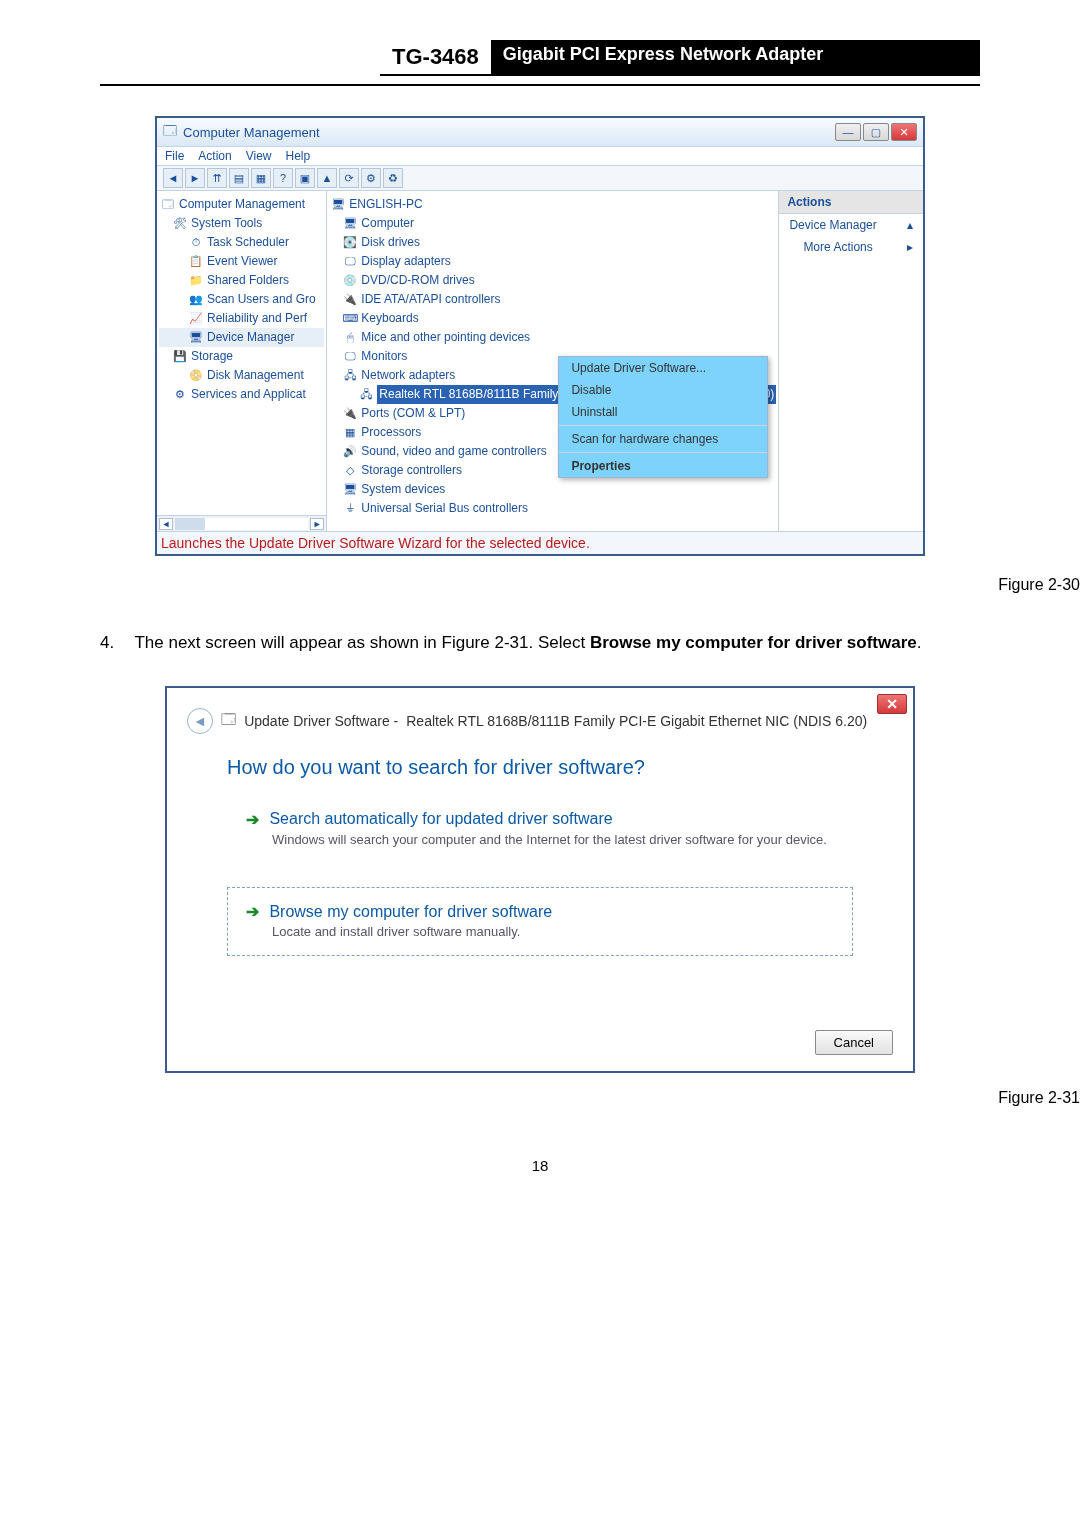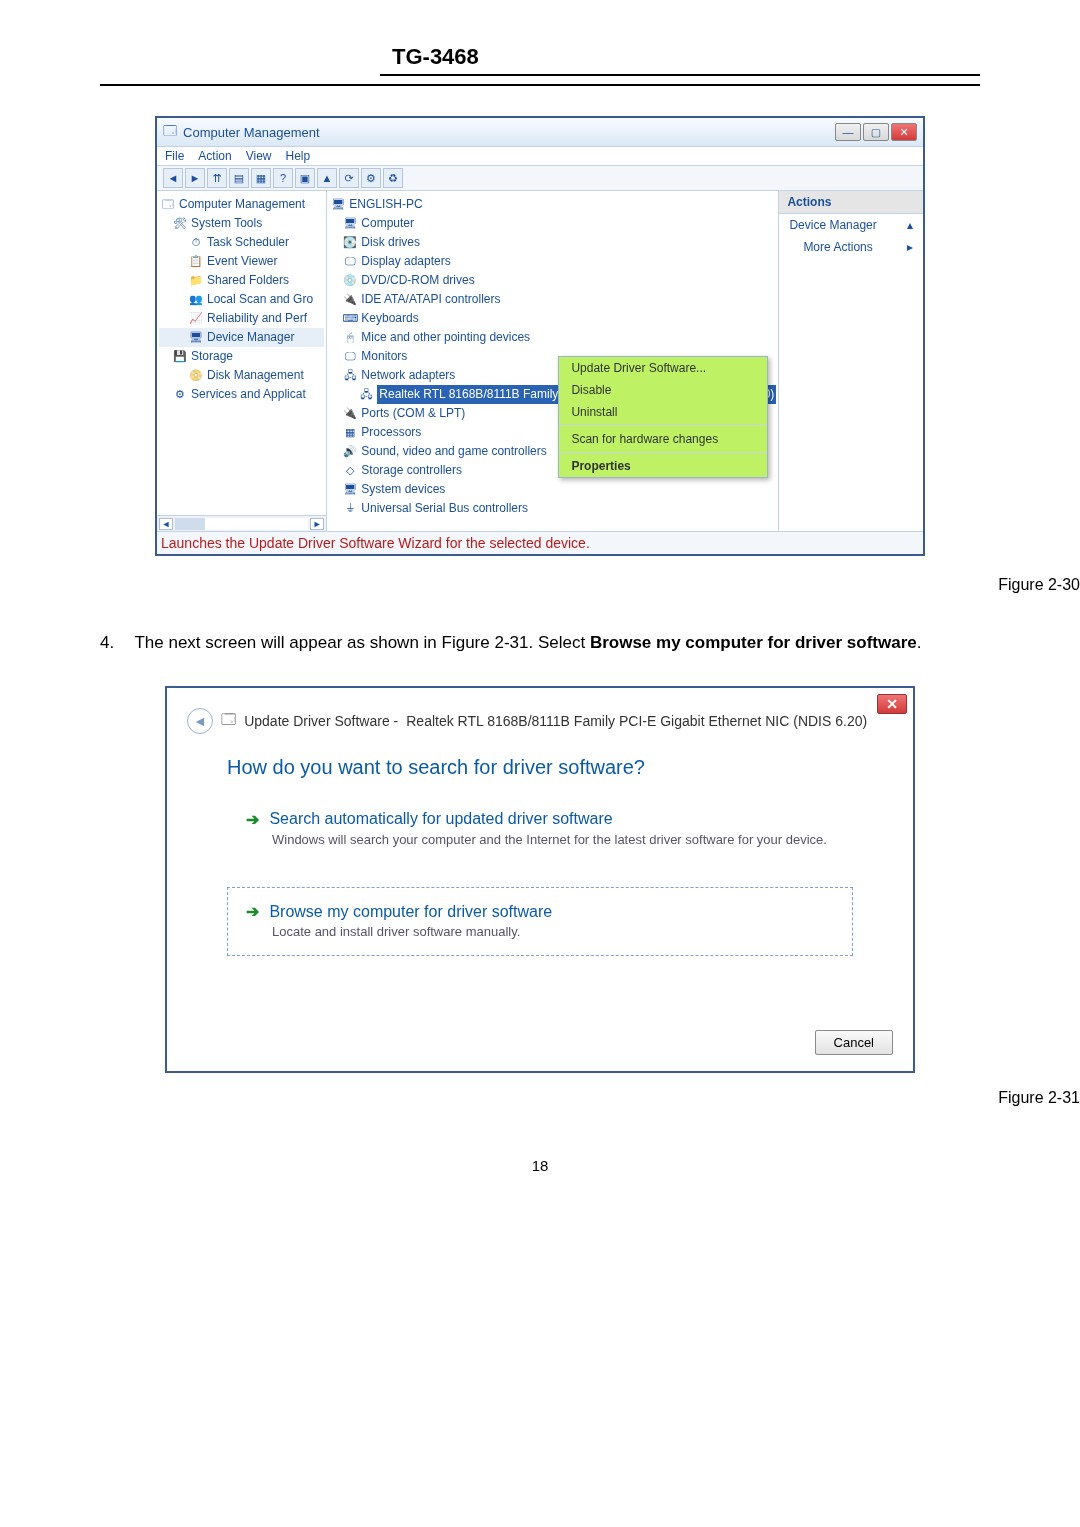--- a/index.html
+++ b/index.html
@@ -119,21 +119,21 @@
   .left-scroll {
     position:absolute; bottom:0; left:0; right:0; height:16px;
     background:#eef2f7; border-top:1px solid #c3d3e6;
     display:flex; justify-content:space-between; align-items:center; padding:0 2px;
   }
   .left-scroll .sc-btn {width:14px; height:12px; border:1px solid #aebfd4; background:#fff; font-size:9px; display:flex;align-items:center;justify-content:center;}
   .left-scroll .sc-track {flex:1; height:12px; background:#fff; margin:0 2px; display:flex;}
   .left-scroll .sc-thumb {width:30px; background:#cfdceb;}
   .cm-context {
     position:absolute; top: 165px; right: 10px;
-    background:#bef264; border:1px solid #9fb5cf;
+    background:#7dd3fc; border:1px solid #9fb5cf;
     box-shadow: 2px 2px 5px rgba(0,0,0,.3);
     font-size:12px; color:#333; width:210px;
     z-index:20;
   }
   .cm-context .ctx-item { padding:4px 12px; cursor:default;}
   .cm-context .ctx-sep { border-top:1px solid #ccd6e3; margin:2px 0;}
   .cm-context .ctx-item.bold { font-weight:bold;}
   .cm-status {
     border-top:1px solid #c3d3e6;
     padding:3px 4px;
@@ -208,20 +208,21 @@
     text-align:center;
     font-size:15px;
     margin-top:50px;
   }
 </style>
 </head>
 <body>
 
 <div class="header-bar">
   <div class="header-model">TG-3468</div>
+  <div class="header-title">Gigabit PCI Express Network Adapter</div>
 </div>
 <div class="header-rule-top"></div>
 
 <div class="screenshot-wrap">
   <div class="cm-window">
     <div class="cm-titlebar">
       <div class="cm-title">
         <span class="ico">🗔</span>
         <span>Computer Management</span>
       </div>
@@ -268,21 +269,21 @@
         <div class="tree-item l2">
             <span class="ico">📋</span>
             <span>Event Viewer</span>
           </div>
         <div class="tree-item l2">
             <span class="ico">📁</span>
             <span>Shared Folders</span>
           </div>
         <div class="tree-item l2">
             <span class="ico">👥</span>
-            <span>Local Scan and Gro</span>
+            <span>Scan Users and Gro</span>
           </div>
         <div class="tree-item l2">
             <span class="ico">📈</span>
             <span>Reliability and Perf</span>
           </div>
         <div class="tree-item l2 selected-left">
             <span class="ico">🖥</span>
             <span>Device Manager</span>
           </div>
         <div class="tree-item l1">

